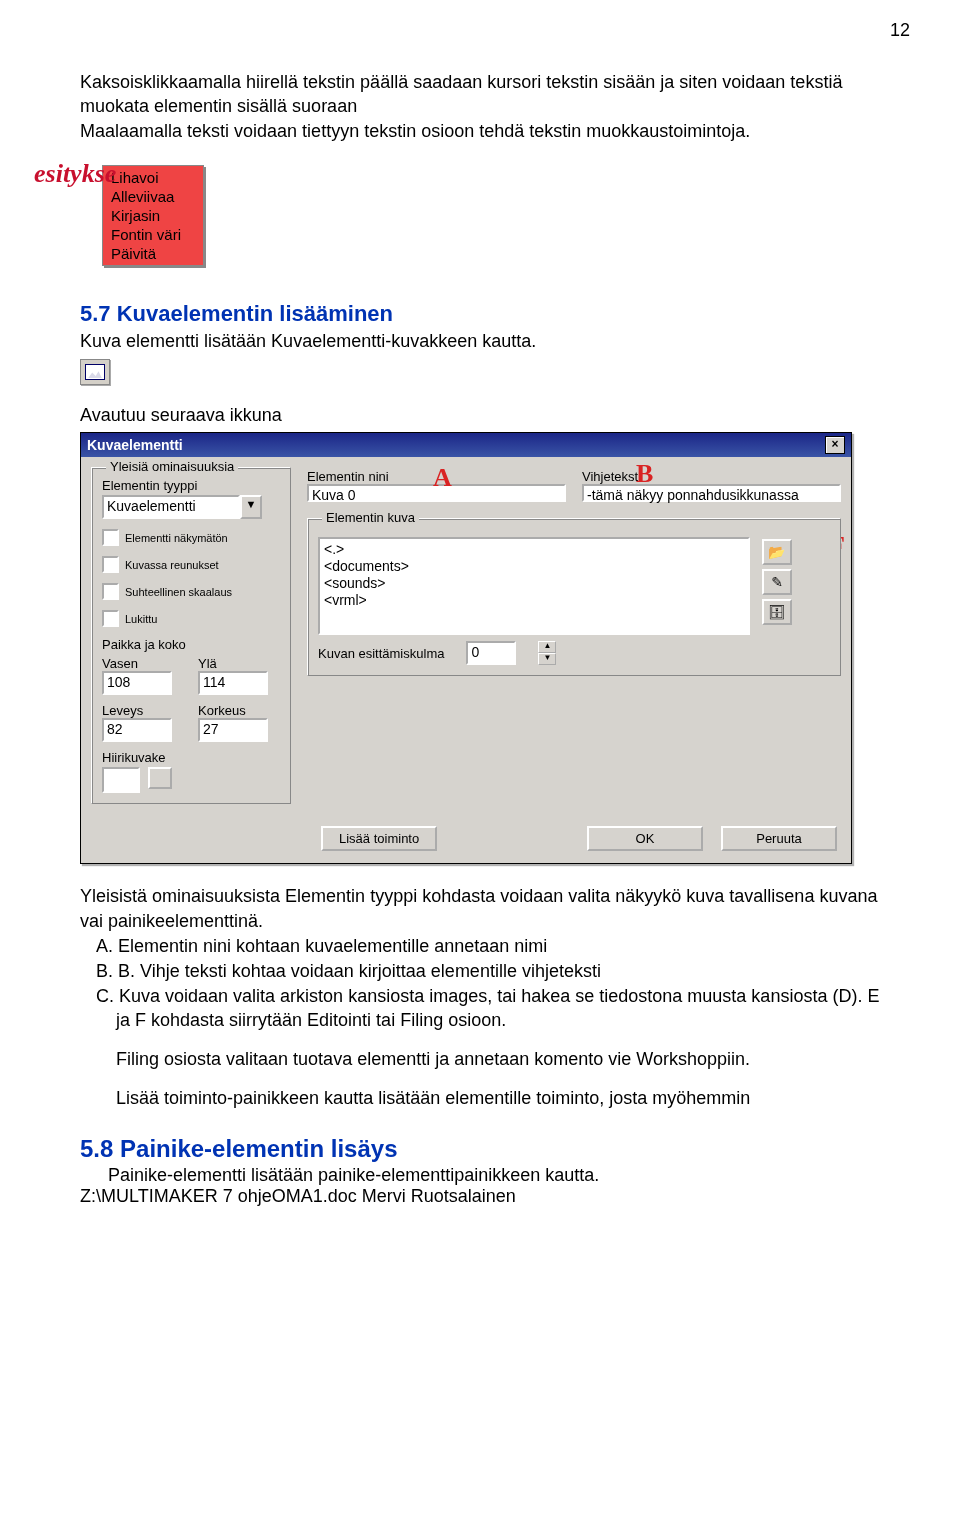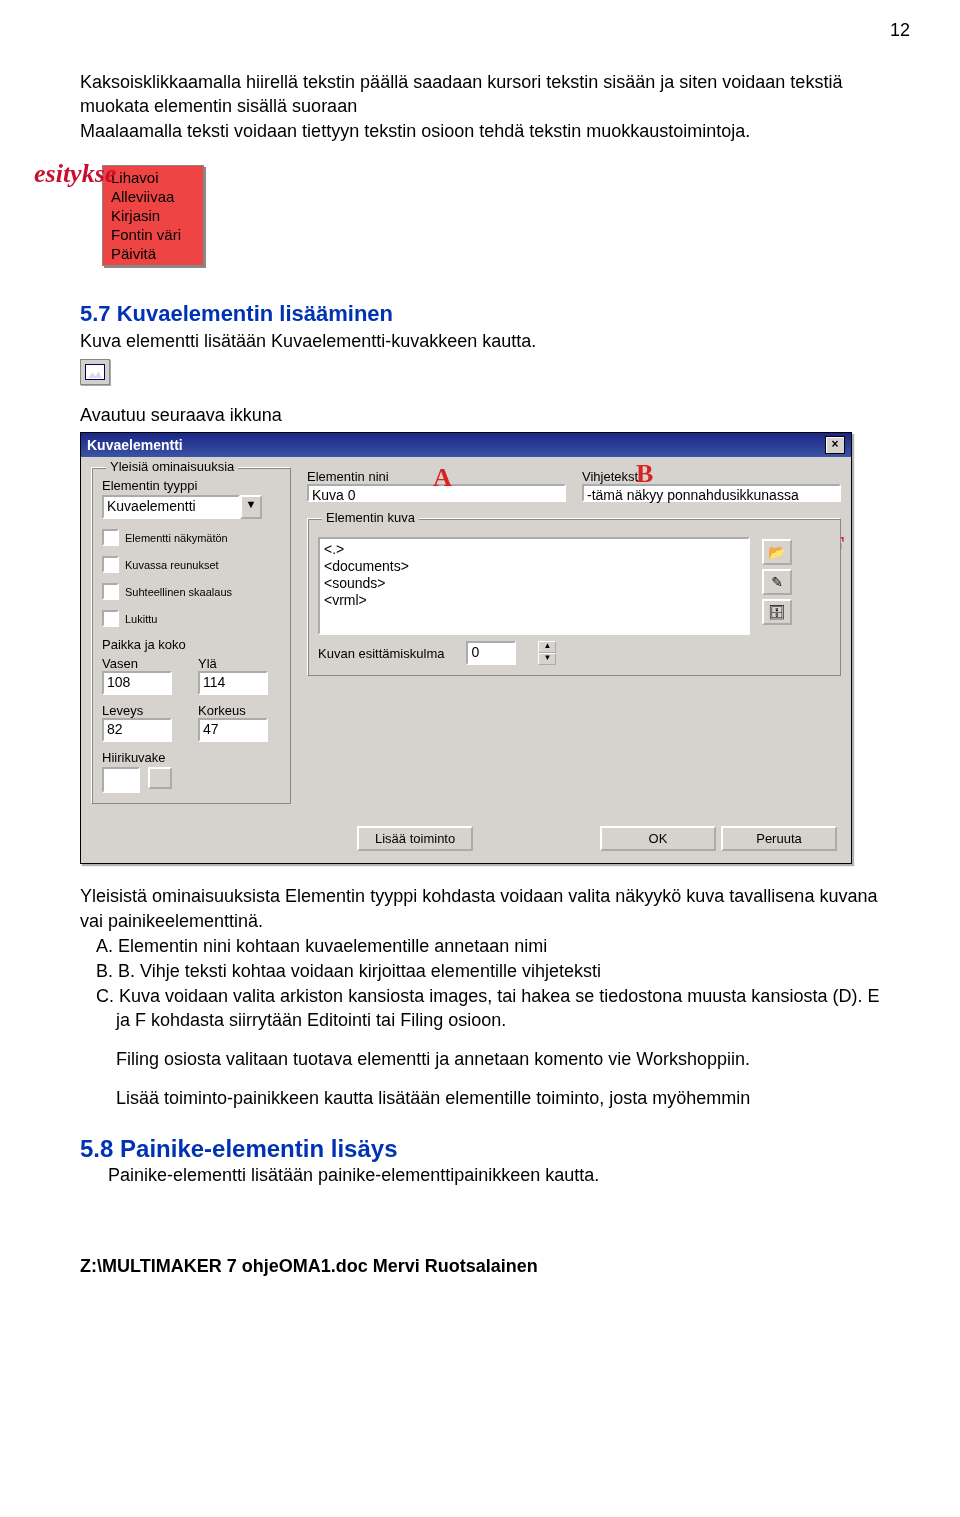--- a/index.html
+++ b/index.html
@@ -262,39 +262,38 @@
     height: 10px;
     border: 1px outset #fff;
     background: #d6d3ce;
     font-size: 8px;
     text-align: center;
     line-height: 8px;
   }
   .dialog-footer {
     display: flex;
     justify-content: flex-end;
-    gap: 5px;
+    gap: 18px;
     padding: 10px 14px 12px 14px;
   }
   .dlg-btn {
     border: 2px outset #fff;
     background: #d6d3ce;
     padding: 3px 16px;
     font-size: 13px;
     min-width: 80px;
     text-align: center;
   }
   .left-footer-btn {
     margin: 10px 0 12px 10px;
   }
   .footer-row {
     display: flex;
     justify-content: space-between;
     align-items: flex-start;
-    padding-left: 36px;
   }
   .footer-row .dialog-footer { padding-top: 10px; }
   .marker {
     color: #d92323;
     font-family: "Comic Sans MS", cursive;
     font-weight: bold;
     font-size: 26px;
     position: absolute;
   }
   .dlg-rel { position: relative; }
@@ -314,23 +313,21 @@
     color: #0033b3;
     font-size: 24px;
     margin-top: 24px;
     margin-bottom: 0;
   }
   .h-5-8-sub {
     padding-left: 28px;
     margin-top: 2px;
   }
   .doc-footer {
-    margin-top: 70px;
     font-size: 18px;
-    font-weight: bold;
   }
 </style>
 </head>
 <body>
 
 <div class="page">
   <div class="page-number">12</div>
 
   <div class="intro">
     <span>Kaksoisklikkaamalla hiirellä tekstin päällä saadaan kursori tekstin sisään ja siten voidaan tekstiä muokata elementin sisällä suoraan</span><br>
@@ -407,21 +404,21 @@
                 <div class="sunken">114</div>
               </div>
           </div>
           <div class="pair-row" style="margin-top:6px">
             <div class="pair">
                 <div class="field-label">Leveys</div>
                 <div class="sunken">82</div>
               </div>
             <div class="pair">
                 <div class="field-label">Korkeus</div>
-                <div class="sunken">47</div>
+                <div class="sunken">27</div>
               </div>
           </div>
           <div class="field-label" style="margin-top:8px">Hiirikuvake</div>
           <div style="display:flex;gap:8px;align-items:flex-start">
             <div class="mini-box"></div>
             <div class="tiny-btn"></div>
           </div>
         </div>
       </div>
 

